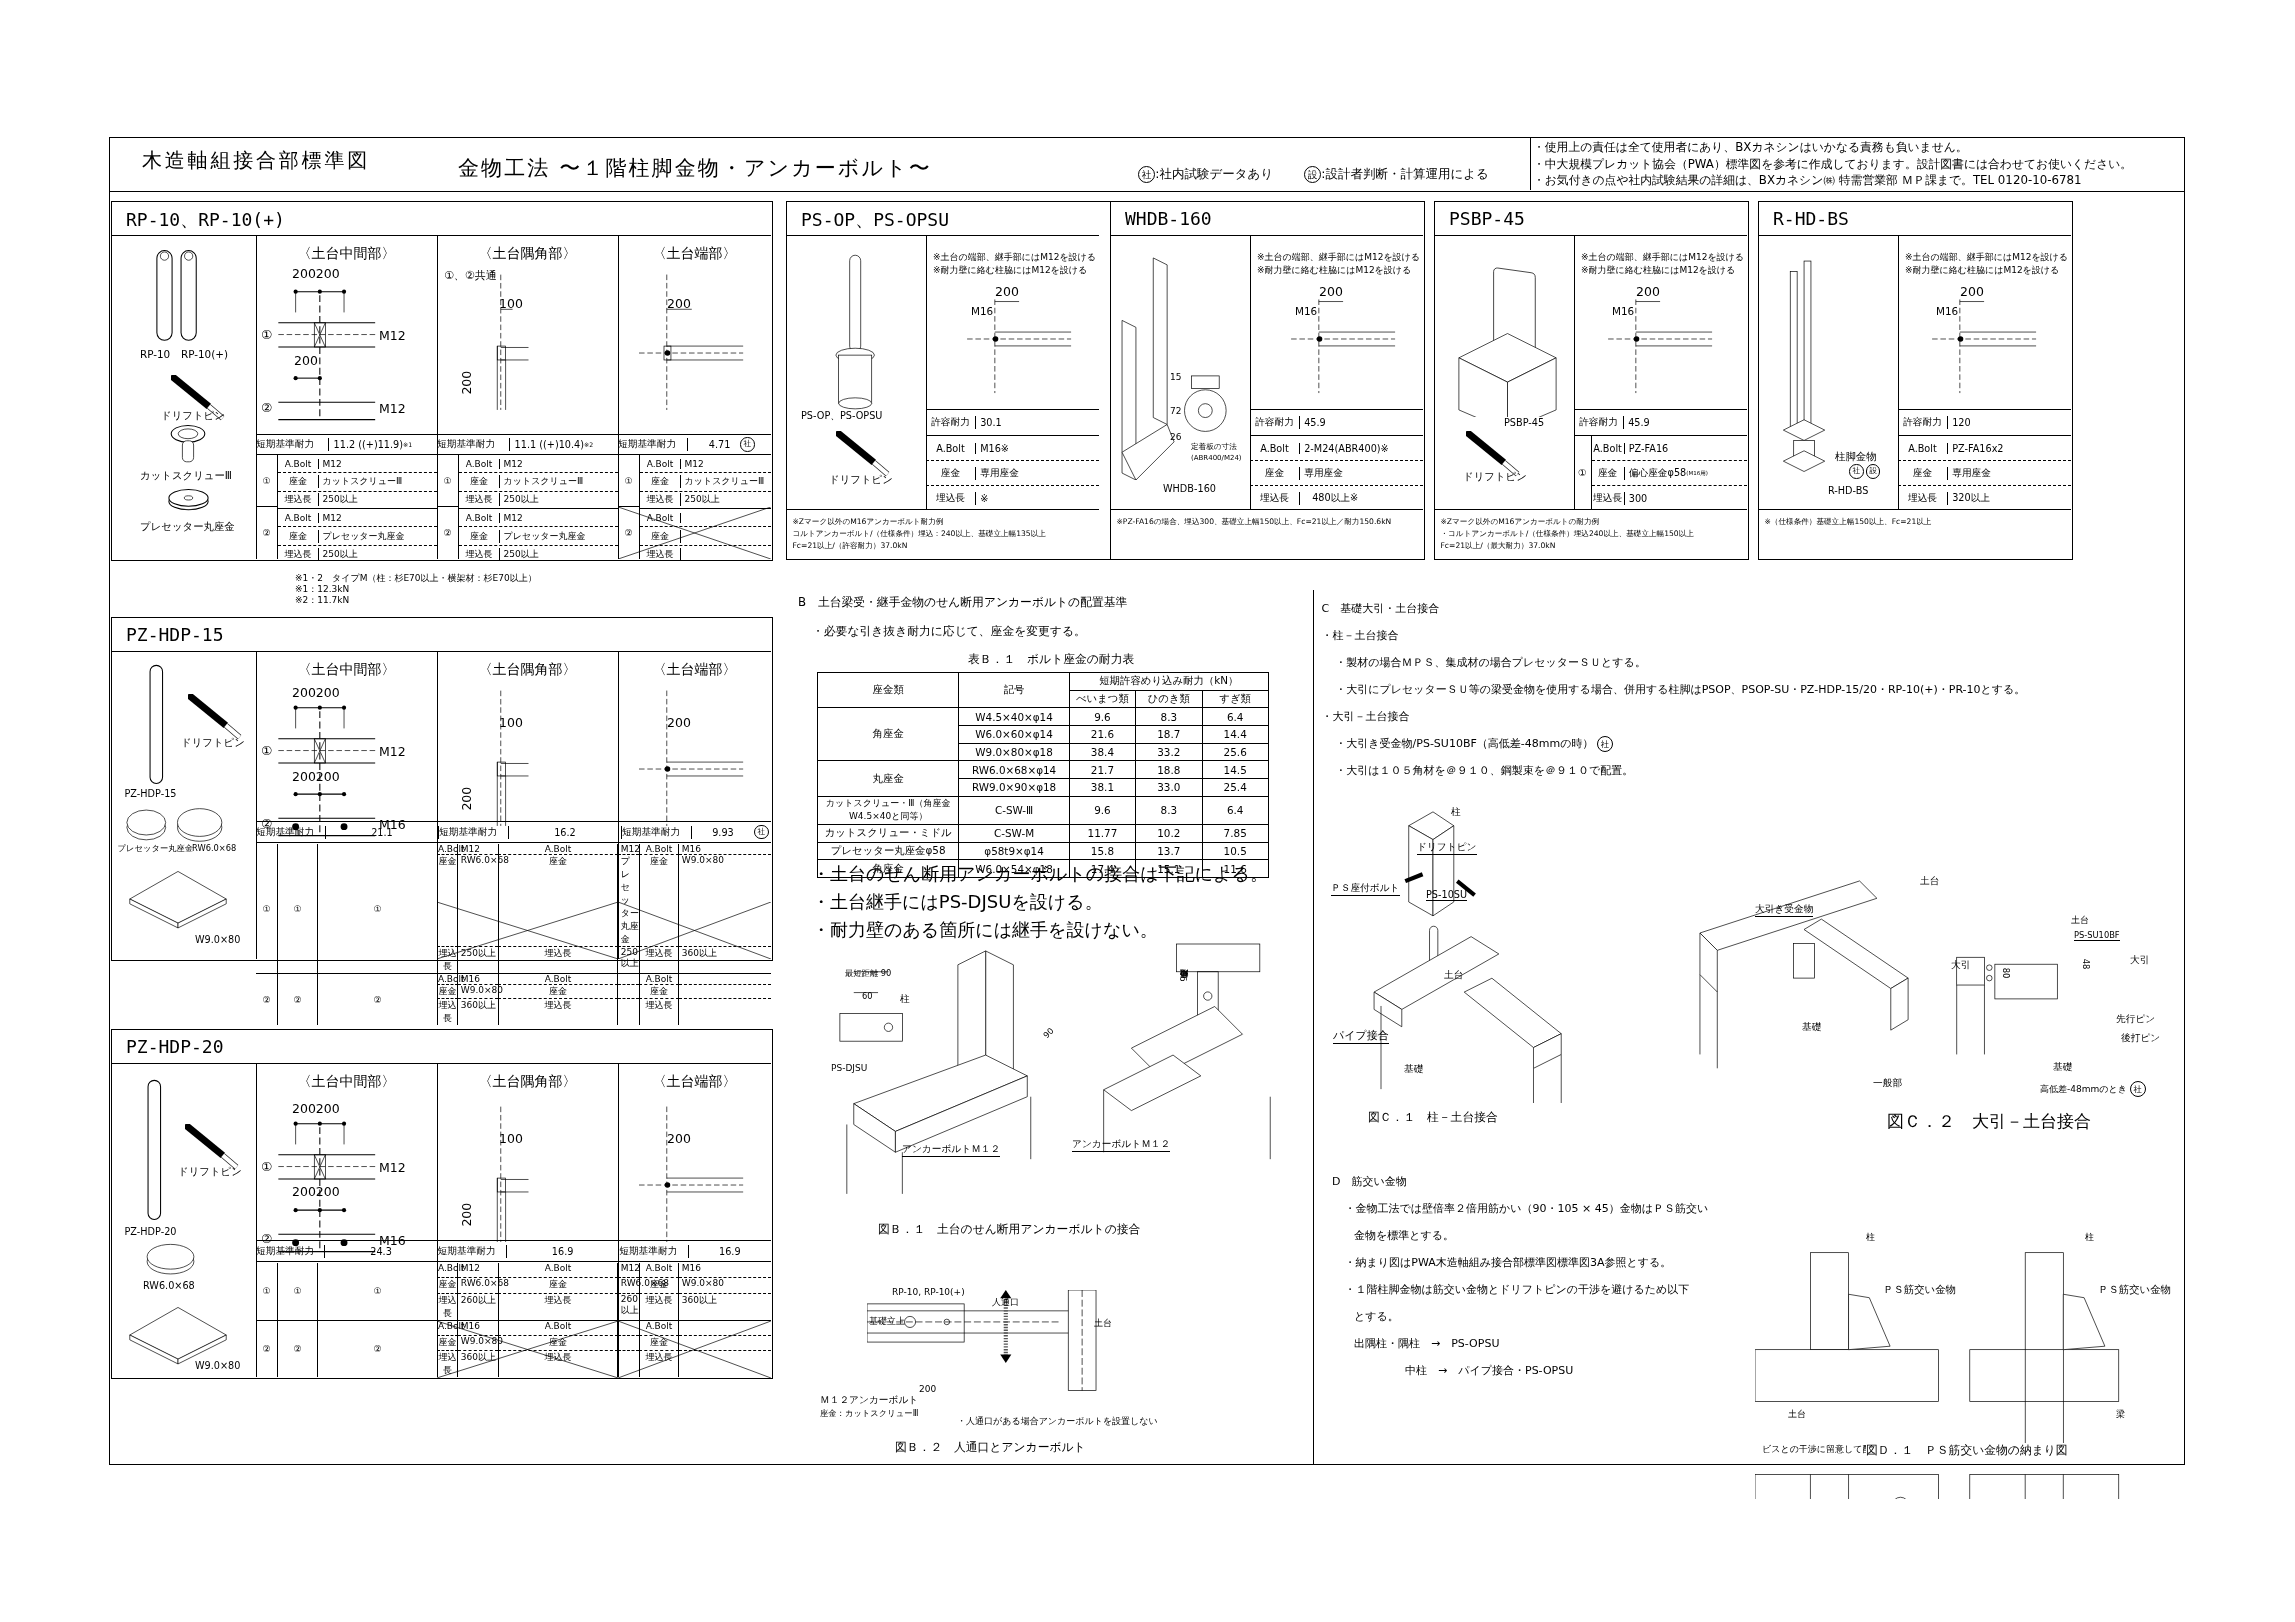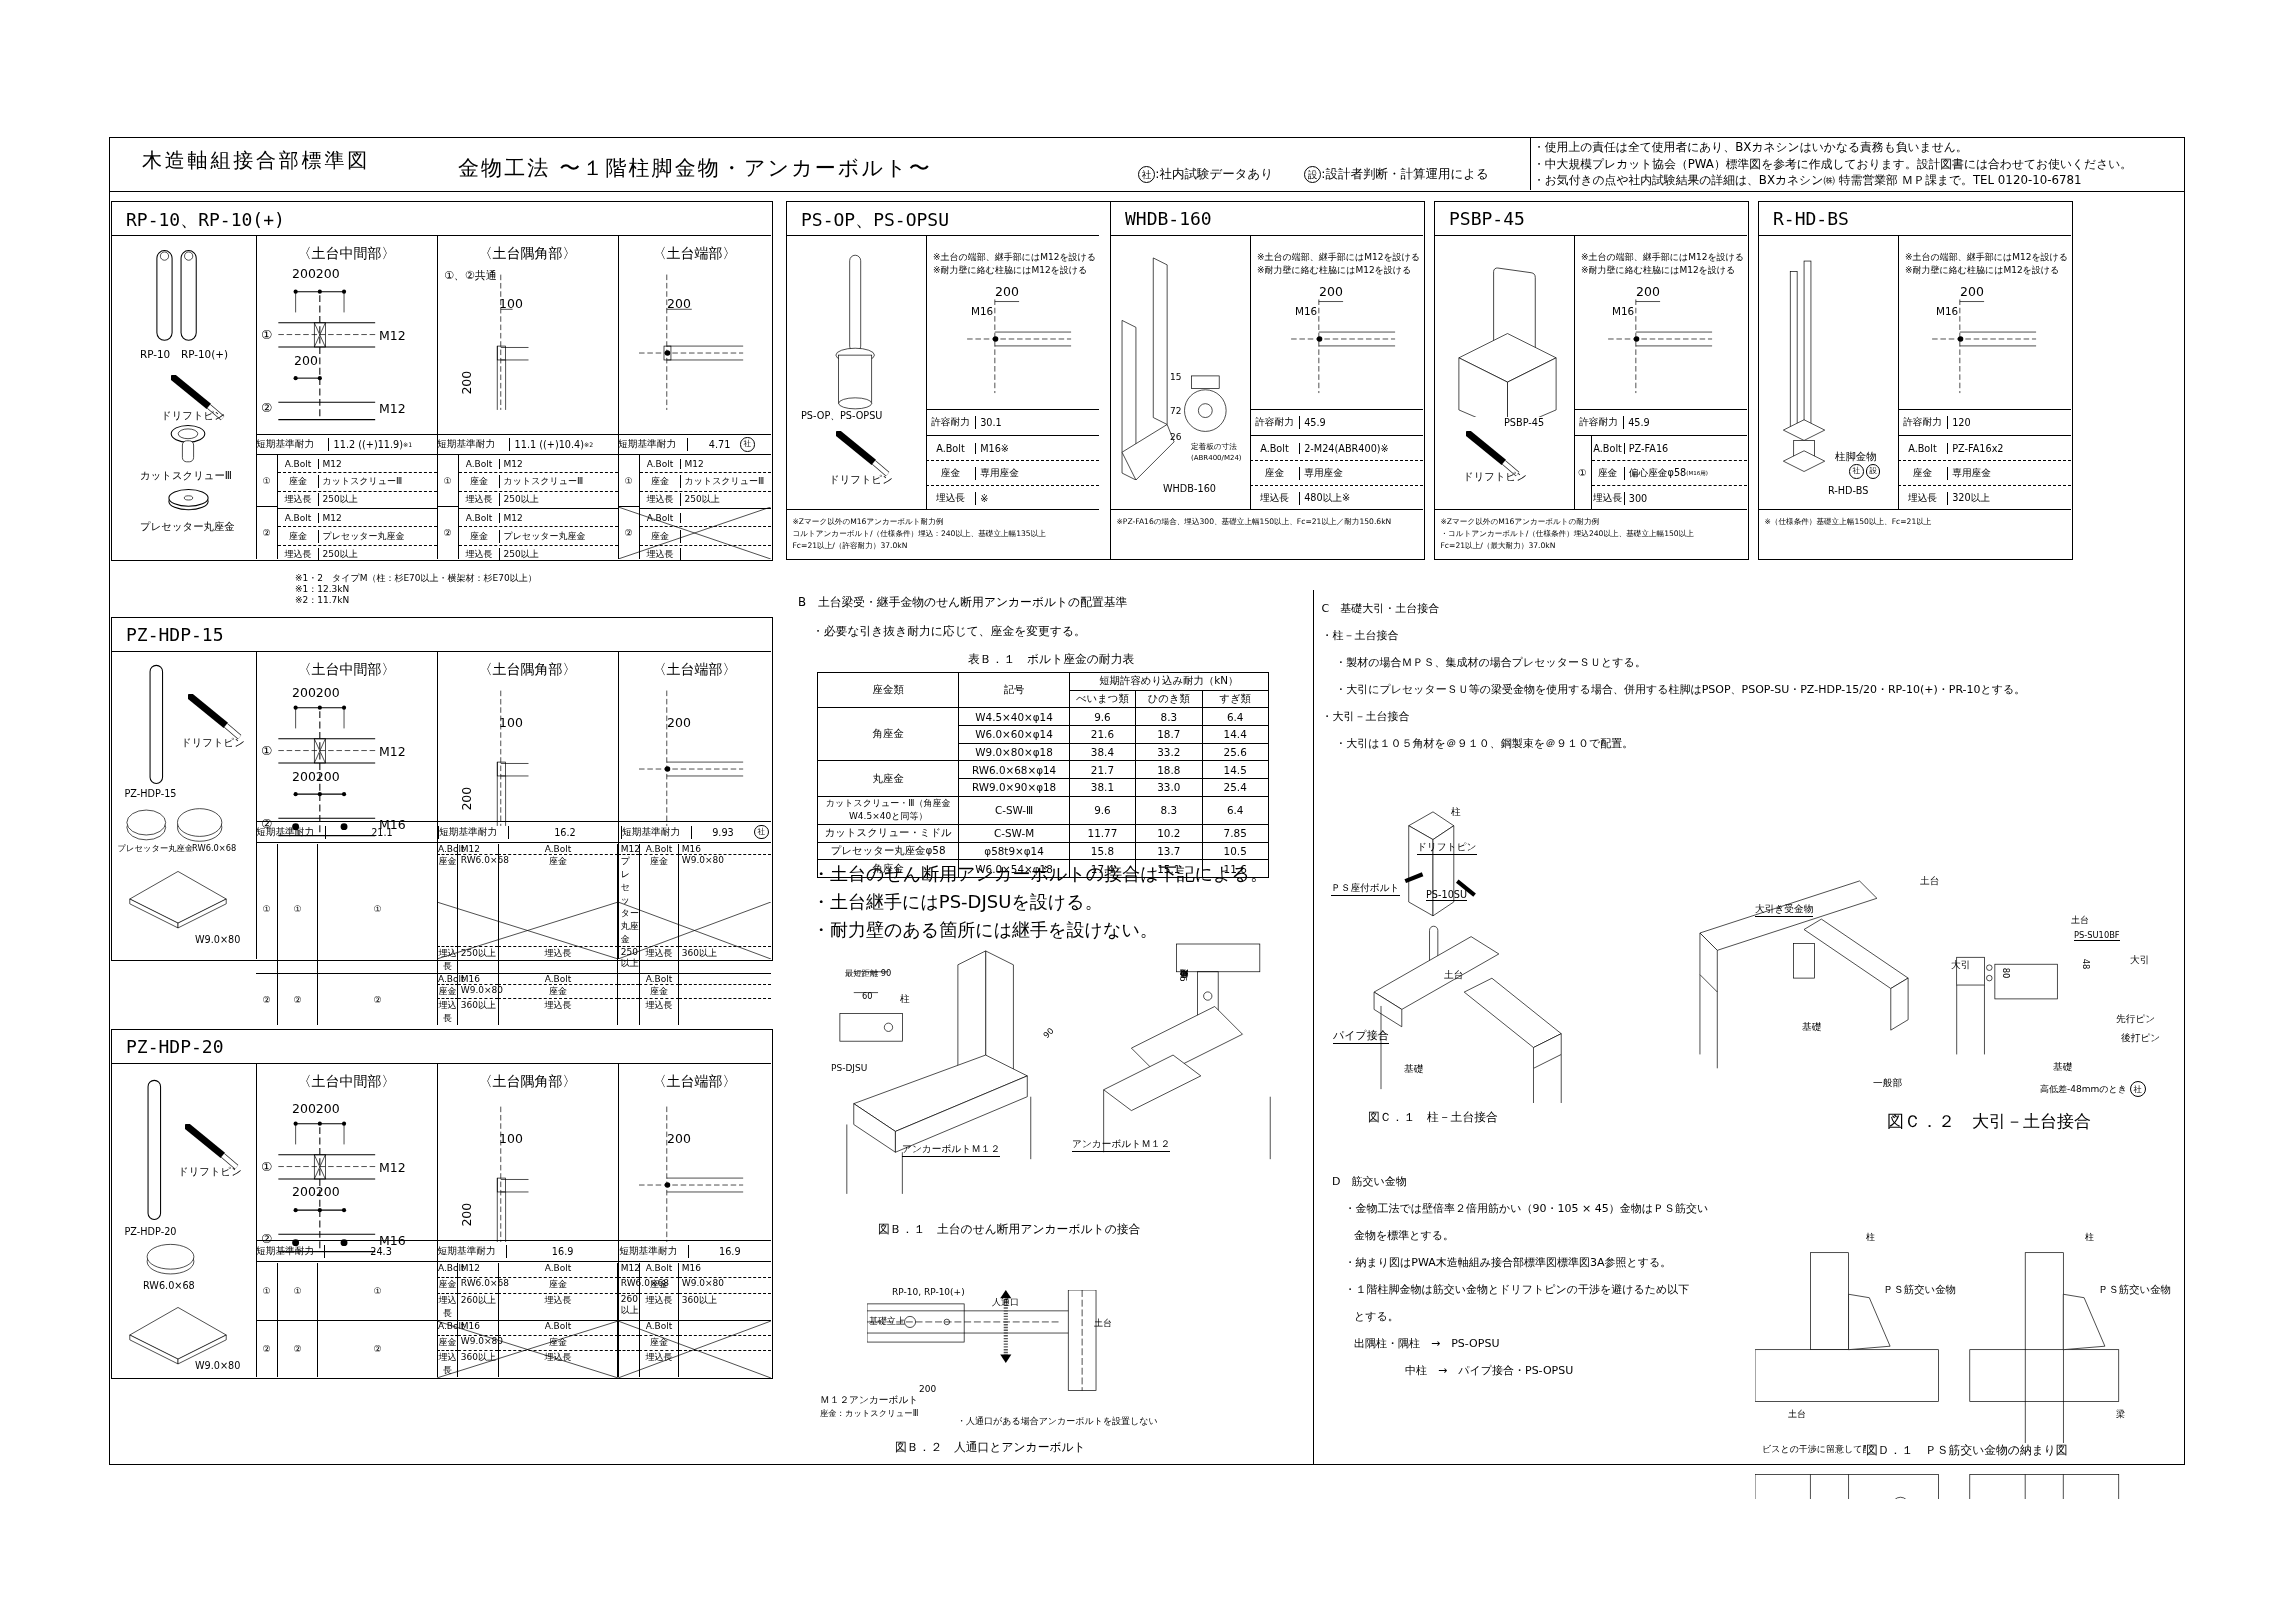--- a/index.html
+++ b/index.html
@@ -627,21 +627,21 @@
     <div style="display:flex;height:24px;border-bottom:0.7px dashed #000;align-items:center;">
         <span style="width:49px;text-align:center;border-right:1px solid #000;">A.Bolt</span>
         <span style="padding-left:4.2px;">2-M24(ABR400)※</span>
       </div>
     <div style="display:flex;height:24px;border-bottom:0.7px dashed #000;align-items:center;">
         <span style="width:49px;text-align:center;border-right:1px solid #000;">座金</span>
         <span style="padding-left:4.2px;">専用座金</span>
       </div>
     <div style="display:flex;height:24px;align-items:center;">
         <span style="width:49px;text-align:center;border-right:1px solid #000;">埋込長</span>
-        <span style="padding-left:4.2px;">480以上※</span>
+        <span style="padding-left:4.2px;margin-left:8px;">480以上※</span>
       </div>
   </div>
   <div class="abs sm" style="left:5.5px;top:314px;font-size:7.6px;">※PZ-FA16の場合、埋込300、基礎立上幅150以上、Fc=21以上／耐力150.6kN</div>
 </div>
 
 <div class="abs panel" style="left:1434px;top:201px;width:315px;height:359px;">
   <div class="abs ptitle" style="left:0;top:5.5px;">PSBP-45</div>
   <div class="abs" style="left:0;top:33px;width:312px;border-top:1.4px solid #000;"></div>
   <div class="abs" style="left:139px;top:33px;height:274px;border-left:1.4px solid #000;"></div>
   <div class="abs" style="left:0;top:307px;width:312px;border-top:1.4px solid #000;"></div>
@@ -894,20 +894,21 @@
 <div class="abs leader" style="left:820px;top:1408px;font-size:8.3px;">座金：カットスクリューⅢ</div>
 <div class="abs leader" style="left:957px;top:1415px;font-size:9px;">・人通口がある場合アンカーボルトを設置しない</div>
 <div class="abs body-txt" style="left:895px;top:1440px;font-size:11.8px;">図Ｂ．２　人通口とアンカーボルト</div>
 
 <div class="abs" style="left:1318px;top:595px;font-size:11px;line-height:27px;">
   <div style="padding-left:3.5px">C　基礎大引・土台接合</div>
   <div style="padding-left:3.5px">・柱－土台接合</div>
   <div style="padding-left:17.3px">・製材の場合ＭＰＳ、集成材の場合プレセッターＳＵとする。</div>
   <div style="padding-left:17.3px">・大引にプレセッターＳＵ等の梁受金物を使用する場合、併用する柱脚はPSOP、PSOP-SU・PZ-HDP-15/20・RP-10(+)・PR-10とする。</div>
   <div style="padding-left:3.5px">・大引－土台接合</div>
+  <div style="padding-left:17.3px"><span>・大引き受金物/PS-SU10BF（高低差-48mmの時）</span> <span style="display:inline-block;border:1.4px solid #000;border-radius:50%;width:14px;height:14px;font-size:8.3px;text-align:center;line-height:14px;">社</span></div>
   <div style="padding-left:17.3px">・大引は１０５角材を＠９１０、鋼製束を＠９１０で配置。</div>
 </div>
 
 <svg style="left:1353px;top:798px" width="361" height="305" viewBox="0 0 520 440">
   <polygon points="80,40 115,20 145,40 115,60" fill="#fff" stroke="#000"></polygon>
     <polygon points="80,40 115,60 115,170 80,150" fill="#fff" stroke="#000"></polygon>
     <polygon points="115,60 145,40 145,150 115,170" fill="#fff" stroke="#000"></polygon>
   <rect x="110" y="185" width="12" height="60" rx="6" fill="#fff" stroke="#000"></rect>
   <polygon points="30,280 170,200 210,225 70,305" fill="#fff" stroke="#000"></polygon>
     <polygon points="30,280 70,305 70,330 30,305" fill="#fff" stroke="#000"></polygon>

